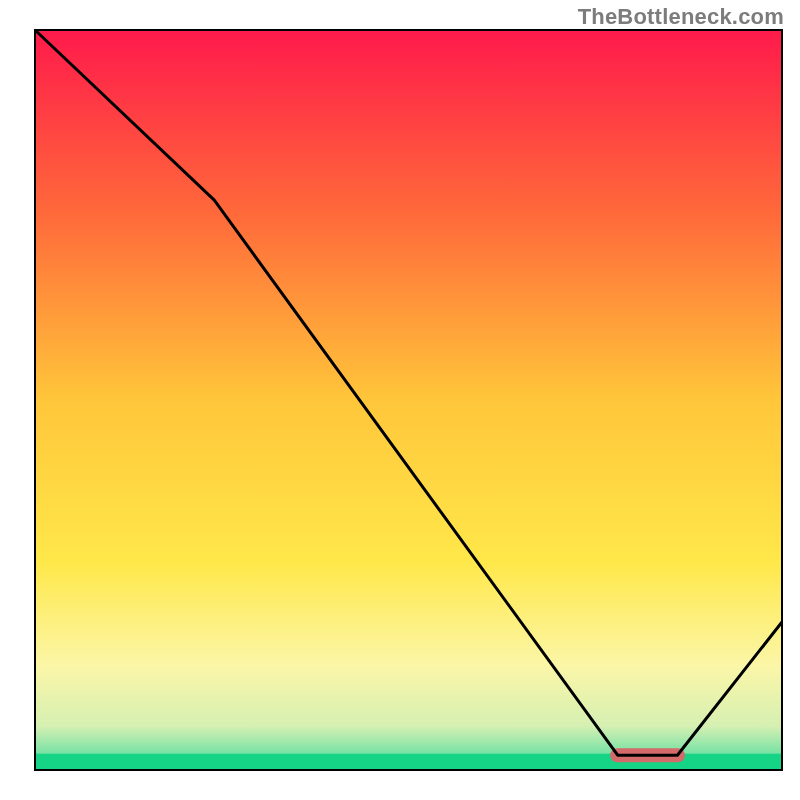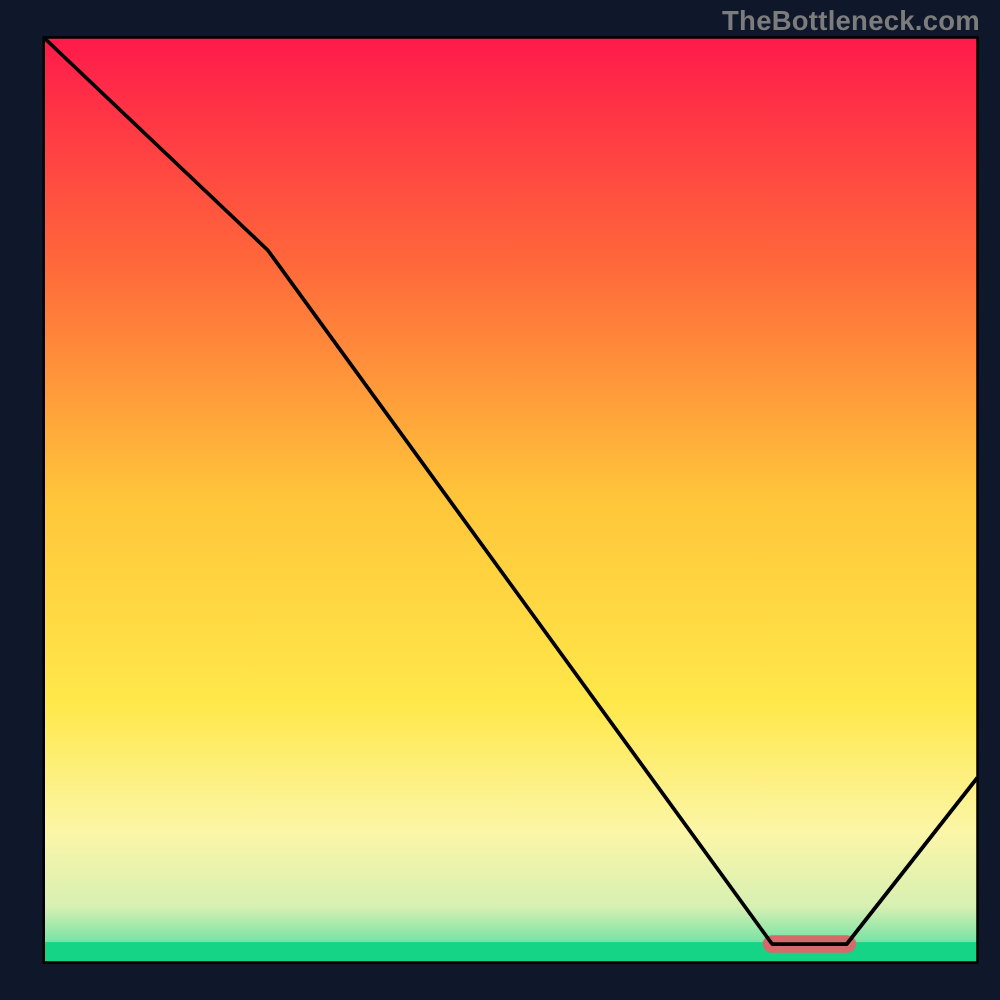--- a/index.html
+++ b/index.html
@@ -8,21 +8,21 @@
     width: 800px;
     height: 800px;
     overflow: hidden;
     background: #000;
     font-family: Arial, Helvetica, sans-serif;
   }
   .stage {
     position: relative;
     width: 800px;
     height: 800px;
-    background: #0f172a;
+    background: #ffffff;
   }
   .watermark {
     position: absolute;
     top: 4px;
     right: 16px;
     color: #7c7c7c;
     font-size: 22px;
     font-weight: 600;
     letter-spacing: 0.2px;
     z-index: 10;

